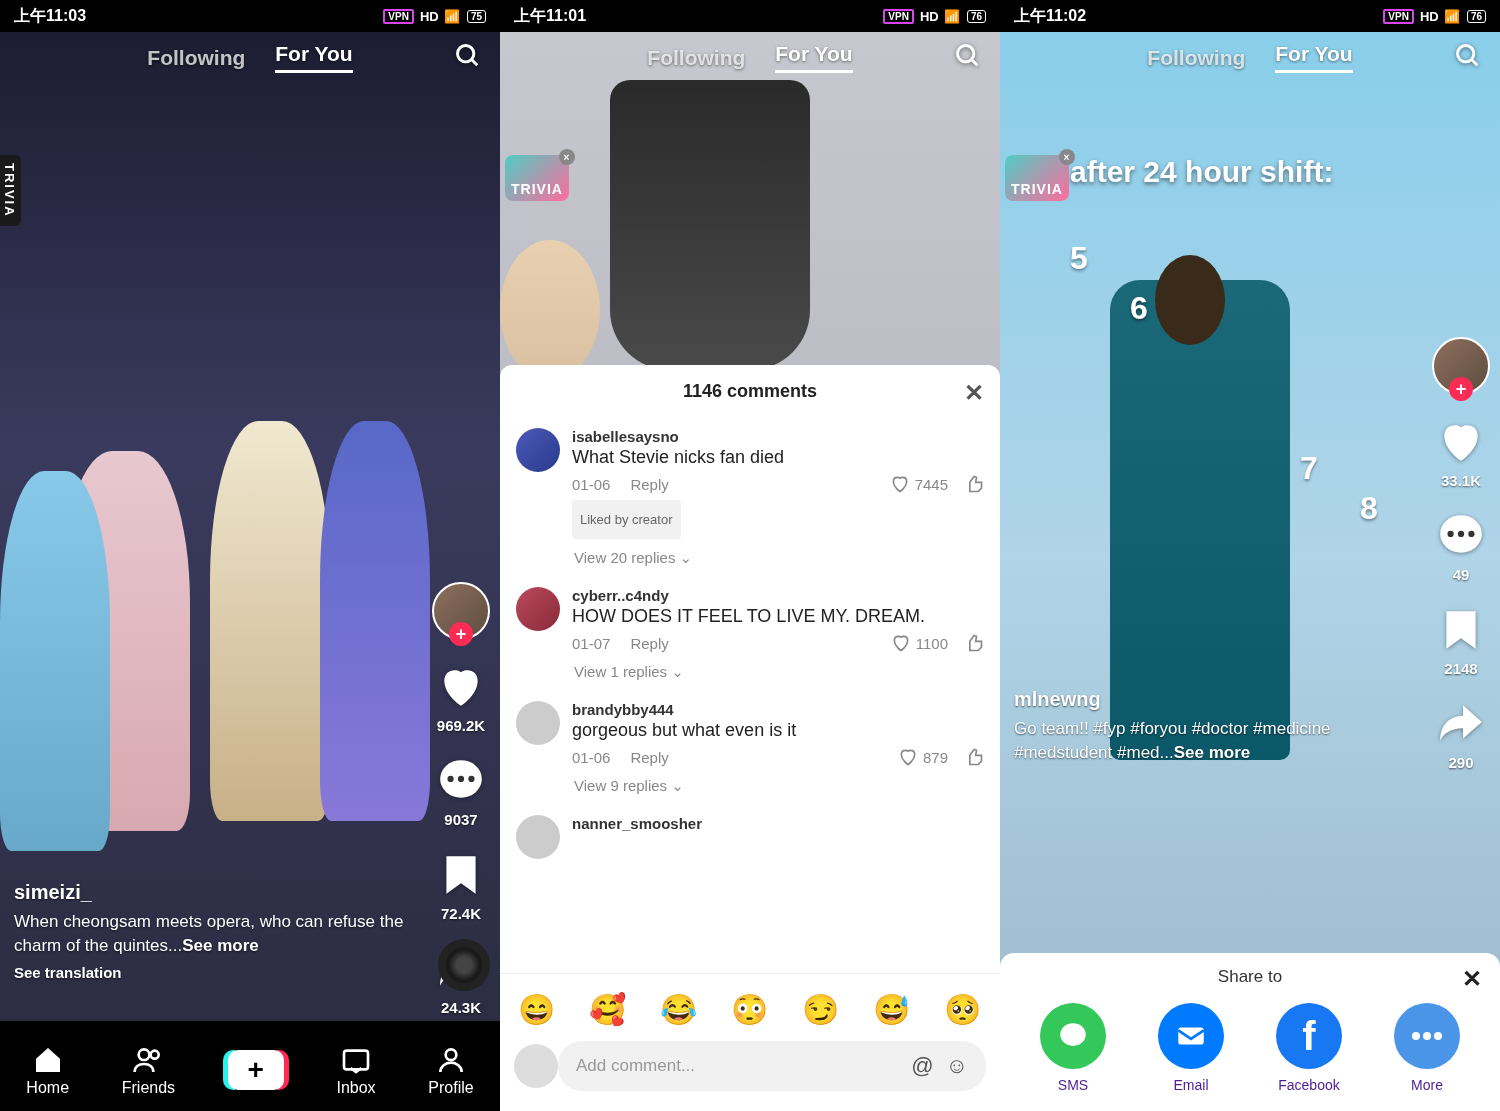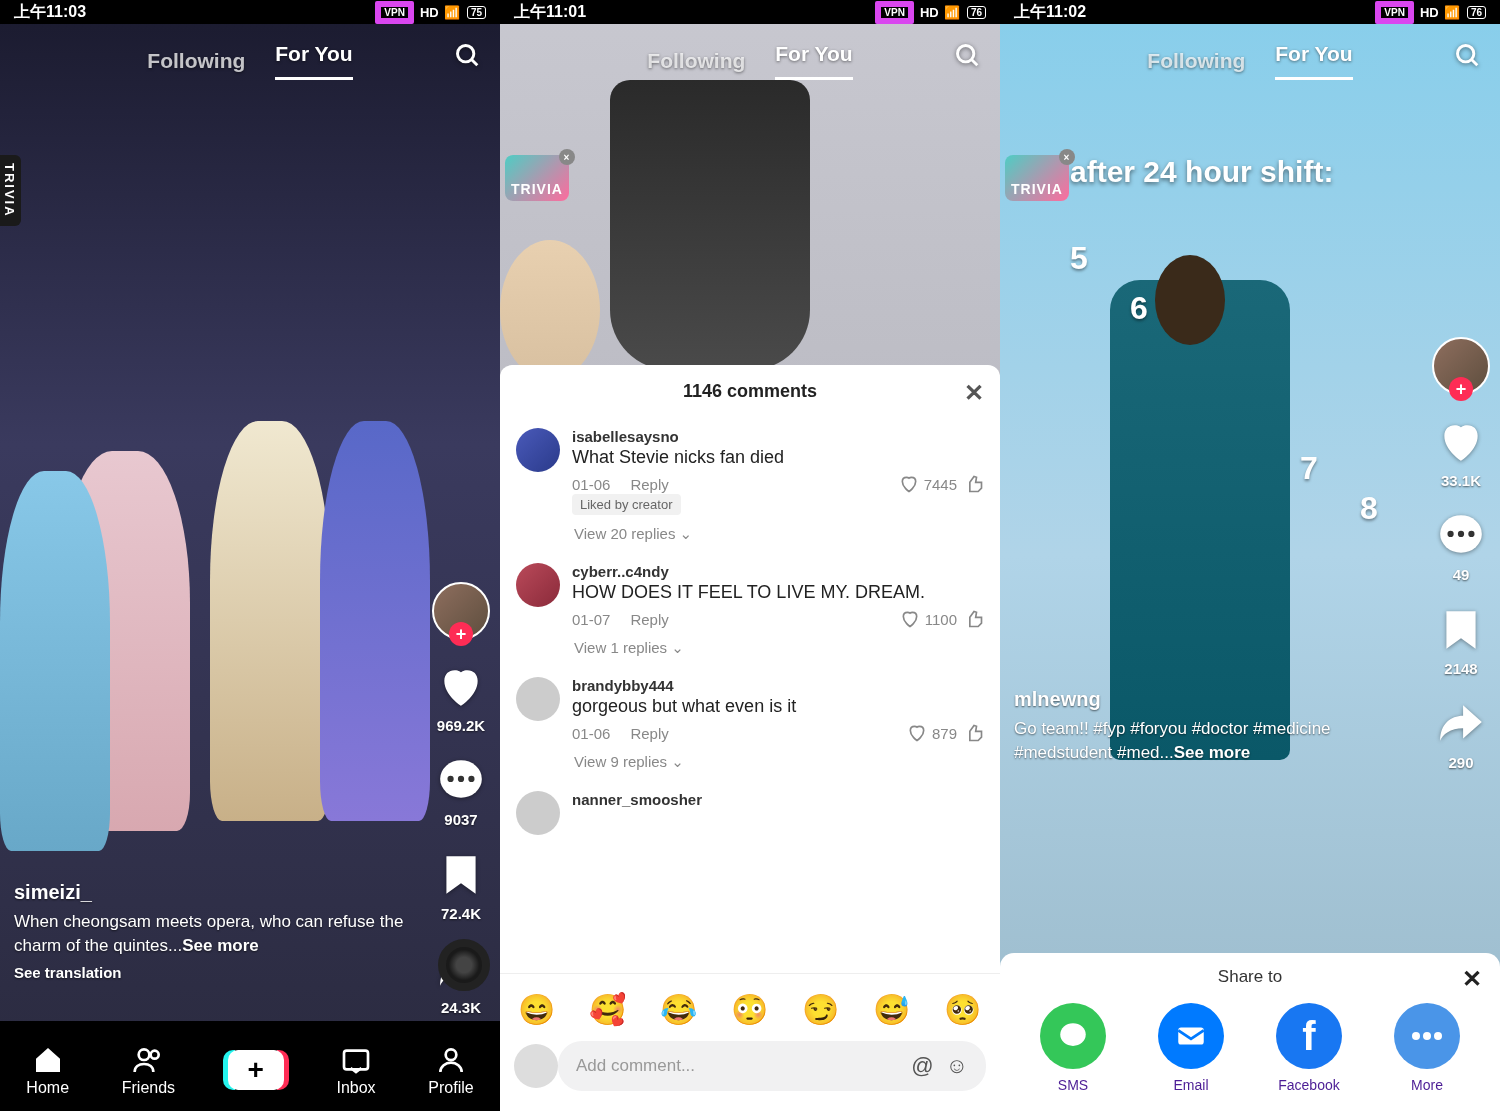--- a/index.html
+++ b/index.html
@@ -1,27 +1,27 @@
 <!DOCTYPE html>
 <html><head>
 <meta charset="utf-8">
 <style>
 * { margin: 0; padding: 0; box-sizing: border-box; }
 body { font-family: -apple-system, BlinkMacSystemFont, sans-serif; background: #000; width: 1500px; height: 1111px; display: flex; }
 .panel { width: 500px; height: 1111px; position: relative; overflow: hidden; }
 
-.status-bar { height: 24px; display: flex; justify-content: space-between; align-items: center; padding: 0 14px; color: #fff; font-size: 16px; font-weight: 600; position: relative; z-index: 10; }
+.status-bar { height: 32px; display: flex; justify-content: space-between; align-items: center; padding: 0 14px; color: #fff; font-size: 16px; font-weight: 600; position: relative; z-index: 10; }
 .status-bar.dark { background: #000; }
 .status-right { display: flex; align-items: center; gap: 6px; font-size: 13px; }
-.vpn-box { border: 6px solid #d946ef; padding: 0 3px; font-size: 10px; border-radius: 2px; }
+.vpn-box { border: 2px solid #d946ef; padding: 0 3px; font-size: 10px; border-radius: 2px; }
 .battery-box { border: 1px solid #fff; padding: 0 3px; font-size: 10px; border-radius: 3px; }
 
 .top-nav { position: absolute; top: 42px; left: 0; right: 0; display: flex; align-items: center; justify-content: center; gap: 30px; z-index: 5; }
 .nav-tab { color: rgba(255,255,255,0.75); font-size: 21px; font-weight: 600; text-shadow: 0 1px 3px rgba(0,0,0,0.5); }
-.nav-tab.active { color: #fff; border-bottom: 3px solid #fff; padding-bottom: 11px; }
+.nav-tab.active { color: #fff; border-bottom: 3px solid #fff; padding-bottom: 4px; }
 .search-btn { position: absolute; right: 18px; top: 42px; z-index: 5; }
 .search-btn svg { width: 28px; height: 28px; filter: drop-shadow(0 1px 2px rgba(0,0,0,0.5)); }
 
 .trivia-badge { position: absolute; top: 155px; left: 5px; z-index: 5; background: linear-gradient(135deg, #4ecdc4, #ff6b9d); border-radius: 8px; padding: 26px 6px 4px 6px; color: #fff; font-weight: 900; font-size: 14px; letter-spacing: 1px; }
 .trivia-close { position: absolute; top: -6px; right: -6px; width: 16px; height: 16px; background: #888; border-radius: 50%; color: #fff; font-size: 10px; display: flex; align-items: center; justify-content: center; }
 .trivia-vertical { position: absolute; top: 155px; left: -2px; z-index: 5; background: #1a1a1a; color: #fff; padding: 8px 4px; writing-mode: vertical-rl; font-size: 13px; font-weight: 700; letter-spacing: 2px; border-radius: 0 6px 6px 0; }
 
 .video-bg { position: absolute; inset: 0; }
 .video-bg.p1 { background: linear-gradient(180deg, #1a1a2e 0%, #3a3a5e 40%, #2a2a3e 100%); }
 .video-bg.p2 { background: linear-gradient(180deg, #c8c8d0 0%, #a8a8b0 100%); }
@@ -57,23 +57,23 @@
 .comments-close { position: absolute; right: 16px; top: 14px; font-size: 24px; color: #555; }
 .comments-list { flex: 1; overflow-y: auto; padding: 0 16px; }
 .comment { display: flex; gap: 12px; padding: 10px 0; }
 .comment-avatar { width: 44px; height: 44px; border-radius: 50%; background: #ccc; flex-shrink: 0; }
 .comment-avatar.c0 { background: linear-gradient(135deg, #4a5aba, #2a3a8a); }
 .comment-avatar.c1 { background: linear-gradient(135deg, #ba4a5a, #8a2a3a); }
 .comment-body { flex: 1; }
 .comment-user { font-size: 15px; font-weight: 700; color: #333; margin-bottom: 2px; }
 .comment-text { font-size: 18px; color: #222; margin-bottom: 6px; }
 .comment-meta { display: flex; align-items: center; gap: 20px; font-size: 15px; color: #888; }
-.comment-right { display: flex; align-items: center; gap: 7px; margin-left: auto; }
+.comment-right { display: flex; align-items: center; gap: 16px; margin-left: auto; }
 .like-count { display: flex; align-items: center; gap: 5px; color: #888; font-size: 15px; }
-.liked-by-creator { display: inline-block; background: #f1f1f1; padding: 3px 8px; border-radius: 4px; font-size: 13px; color: #666; }
+.liked-by-creator { display: inline-block; background: #f1f1f1; padding: 12px 8px; border-radius: 4px; font-size: 13px; color: #666; margin-top: 6px; }
 .view-replies { font-size: 15px; color: #888; margin-top: 10px; margin-left: 2px; }
 
 .comment-input-bar { padding: 10px 14px 20px; border-top: 1px solid #eee; }
 .emoji-row { display: flex; justify-content: space-between; padding: 8px 4px 14px; font-size: 30px; }
 .input-row { display: flex; align-items: center; gap: 0; }
 .input-avatar { width: 44px; height: 44px; border-radius: 50%; background: #ddd; }
 .input-field { flex: 1; background: #f1f1f2; border-radius: 24px; padding: 12px 18px; color: #999; font-size: 17px; display: flex; align-items: center; justify-content: space-between; }
 .input-icons { display: flex; gap: 12px; color: #555; font-size: 22px; }
 
 .share-sheet { position: absolute; bottom: 0; left: 0; right: 0; background: #fff; border-radius: 14px 14px 0 0; z-index: 8; padding: 14px 0 18px; }

